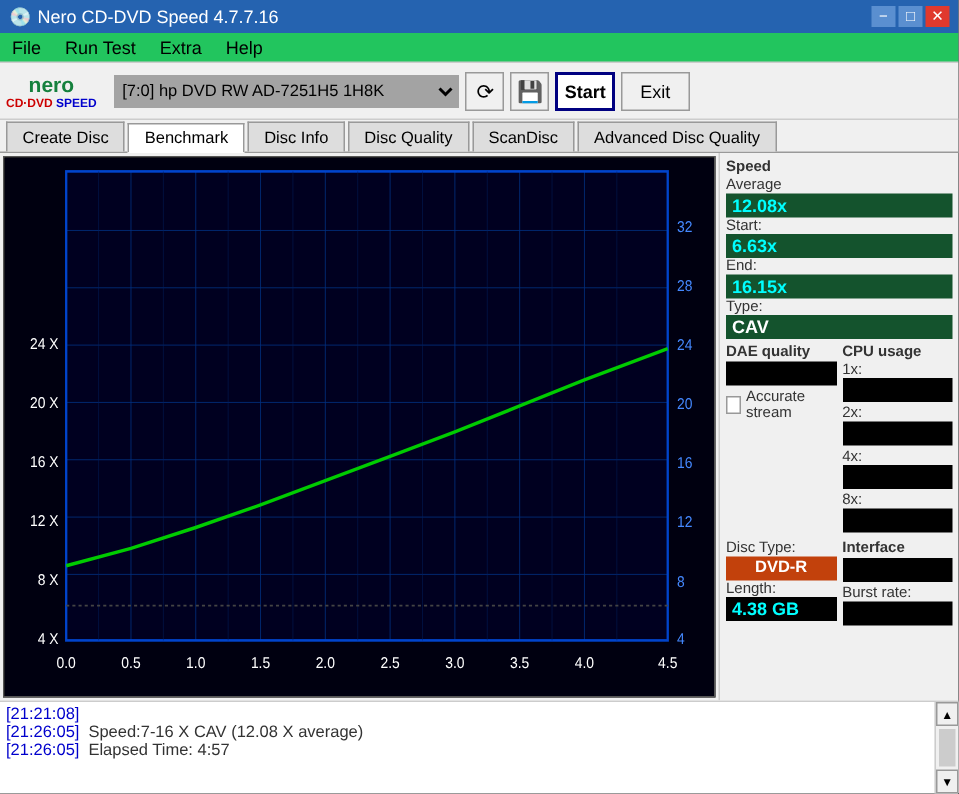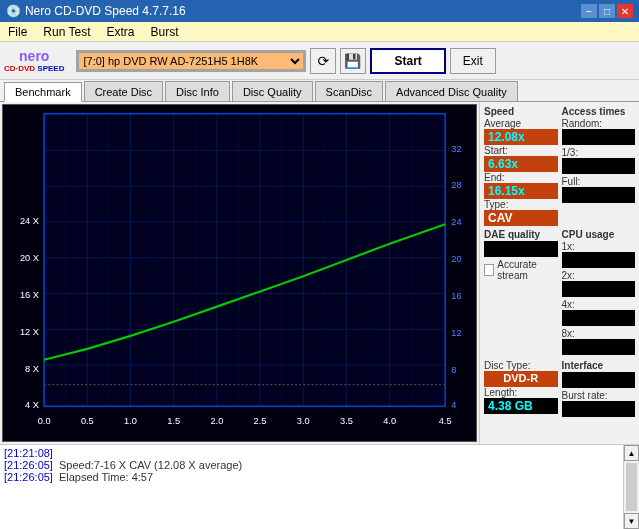--- a/index.html
+++ b/index.html
@@ -6,58 +6,58 @@
     body { width: 639px; height: 529px; background: #f0f0f0; font-family: 'Segoe UI', Tahoma, sans-serif; font-size: 11px; overflow: hidden; }
     
     
     .titlebar { background: #2563b0; color: white; height: 22px; display: flex; align-items: center; justify-content: space-between; padding: 0 6px; font-size: 12px; }
     .titlebar-title { display: flex; align-items: center; gap: 4px; }
     .titlebar-controls { display: flex; gap: 2px; }
     .titlebar-btn { width: 16px; height: 14px; background: #5a8fd0; border: none; color: white; font-size: 10px; cursor: pointer; display: flex; align-items: center; justify-content: center; }
     .titlebar-btn.close { background: #e0392d; }
     
     
-    .menubar { background: #fef9c3; height: 20px; display: flex; align-items: center; border-bottom: 1px solid #ccc; }
+    .menubar { background: #22c55e; height: 20px; display: flex; align-items: center; border-bottom: 1px solid #ccc; }
     .menubar-item { padding: 2px 8px; font-size: 12px; cursor: pointer; }
     
     
     .toolbar { background: #f0f0f0; height: 38px; display: flex; align-items: center; padding: 2px 4px; gap: 4px; border-bottom: 1px solid #ccc; }
     .nero-logo { display: flex; flex-direction: column; align-items: center; margin-right: 8px; }
-    .nero-top { color: #8b5cf6; font-weight: bold; font-size: 14px; }
+    .nero-top { color: #15803d; font-weight: bold; font-size: 14px; }
     .nero-bottom { color: #cc0000; font-size: 8px; font-weight: bold; }
-    .drive-select { height: 22px; width: 230px; border: 3px solid #a3a3a3; background: #fdba74; font-size: 11px; }
+    .drive-select { height: 22px; width: 230px; border: 1px solid #a3a3a3; background: #a3a3a3; font-size: 11px; }
     .toolbar-icon-btn { width: 26px; height: 26px; border: 1px solid #999; background: #f0f0f0; cursor: pointer; display: flex; align-items: center; justify-content: center; font-size: 14px; }
-    .start-btn { height: 26px; padding: 0 22px; background: white; border: 2px solid #000080; font-weight: bold; cursor: pointer; font-size: 12px; }
+    .start-btn { height: 26px; padding: 0 4px; background: white; border: 2px solid #000080; font-weight: bold; cursor: pointer; font-size: 12px; }
     .exit-btn { height: 26px; padding: 1px 12px; background: #f0f0f0; border: 1px solid #999; cursor: pointer; font-size: 12px; }
     
     
     .tabs { background: #f0f0f0; height: 22px; display: flex; align-items: flex-end; padding-left: 4px; border-bottom: 1px solid #999; }
     .tab { padding: 2px 10px; border: 1px solid #999; border-bottom: none; background: #ddd; cursor: pointer; font-size: 11px; margin-right: 2px; height: 20px; display: flex; align-items: center; }
     .tab.active { background: white; border-bottom: 1px solid white; z-index: 1; margin-bottom: -1px; }
     
     
     .right-panel { width: 160px; background: #f0f0f0; border-left: 1px solid #ccc; padding: 4px; display: flex; flex-direction: column; gap: 3px; }
     .info-label { font-size: 10px; color: #333; }
-    .info-value { background: #c2410c; color: #00ffff; font-weight: bold; font-size: 12px; padding: 1px 4px; min-height: 16px; display: block; width: 100%; text-align: left; }
+    .info-value { background: #14532d; color: #00ffff; font-weight: bold; font-size: 12px; padding: 1px 4px; min-height: 16px; display: block; width: 100%; text-align: left; }
     .info-value.cav { color: white; }
     .info-value.dvdr { background: #c2410c; color: white; font-weight: bold; font-size: 11px; text-align: center; }
     .info-value.gb { background: #000; color: #00ffff; }
     
     .two-col { display: flex; gap: 4px; }
     .col-half { flex: 1; }
     
     .section-title { font-size: 10px; font-weight: bold; color: #333; margin-bottom: 1px; }
     
     .black-box { background: #000; height: 16px; width: 100%; display: block; margin-bottom: 2px; }
     
     .checkbox-row { display: flex; align-items: center; gap: 3px; margin-top: 2px; }
     .checkbox { width: 12px; height: 12px; border: 1px solid #999; background: white; }
     
     
-    .log-area { height: 85px; border-top: 1px solid #ccc; display: flex; background: white; }
+    .log-area { height: 62px; border-top: 1px solid #ccc; display: flex; background: white; }
     .log-content { flex: 1; overflow: hidden; padding: 2px 4px; }
     .log-line { font-size: 11px; color: #333; display: flex; gap: 6px; }
     .log-timestamp { color: #0000cc; }
     .log-text { color: #333; }
     .log-scrollbar { width: 16px; background: #f0f0f0; border-left: 1px solid #ccc; display: flex; flex-direction: column; }
     .log-scroll-up { height: 16px; border: 1px solid #999; background: #f0f0f0; cursor: pointer; display: flex; align-items: center; justify-content: center; font-size: 8px; }
     .log-scroll-down { height: 16px; border: 1px solid #999; background: #f0f0f0; cursor: pointer; display: flex; align-items: center; justify-content: center; font-size: 8px; margin-top: auto; }
     .log-scroll-thumb { flex: 1; background: #ccc; margin: 2px; }
 
     .main-wrapper { display: flex; flex-direction: column; height: calc(529px - 22px - 20px - 38px - 22px); }
@@ -79,40 +79,40 @@
     <button class="titlebar-btn">−</button>
     <button class="titlebar-btn">□</button>
     <button class="titlebar-btn close">✕</button>
   </div>
 </div>
 
 <div class="menubar">
   <div class="menubar-item">File</div>
   <div class="menubar-item">Run Test</div>
   <div class="menubar-item">Extra</div>
-  <div class="menubar-item">Burst</div>
+  <div class="menubar-item">Help</div>
 </div>
 
 <div class="toolbar">
   <div class="nero-logo">
     <div class="nero-top">nero</div>
     <div class="nero-bottom">CD·DVD <span style="color:#0000cc;">SPEED</span></div>
   </div>
   <select class="drive-select">
     <option>[7:0]  hp DVD RW AD-7251H5 1H8K</option>
   </select>
   <button class="toolbar-icon-btn">⟳</button>
   <button class="toolbar-icon-btn">💾</button>
   <button class="start-btn">Start</button>
   <button class="exit-btn">Exit</button>
 </div>
 
 <div class="tabs">
+  <div class="tab">Create Disc</div>
   <div class="tab active">Benchmark</div>
-  <div class="tab">Create Disc</div>
   <div class="tab">Disc Info</div>
   <div class="tab">Disc Quality</div>
   <div class="tab">ScanDisc</div>
   <div class="tab">Advanced Disc Quality</div>
 </div>
 
 <div class="main-wrapper">
   <div class="chart-and-panel">
 
     <div class="chart-outer">
@@ -197,29 +197,20 @@
           <div class="info-label">Average</div>
           <span class="info-value">12.08x</span>
           <div class="info-label">Start:</div>
           <span class="info-value">6.63x</span>
           <div class="info-label">End:</div>
           <span class="info-value">16.15x</span>
           <div class="info-label">Type:</div>
           <span class="info-value cav">CAV</span>
         </div>
 
-        <div class="col-half">
-          <div class="section-title">Access times</div>
-          <div class="info-label">Random:</div>
-          <span class="black-box"></span>
-          <div class="info-label">1/3:</div>
-          <span class="black-box"></span>
-          <div class="info-label">Full:</div>
-          <span class="black-box"></span>
-        </div>
       </div>
 
       <div class="two-col">
         <div class="col-half">
           <div class="section-title">DAE quality</div>
           <span class="black-box"></span>
           <div class="checkbox-row">
             <div class="checkbox"></div>
             <span class="info-label">Accurate stream</span>
           </div>

